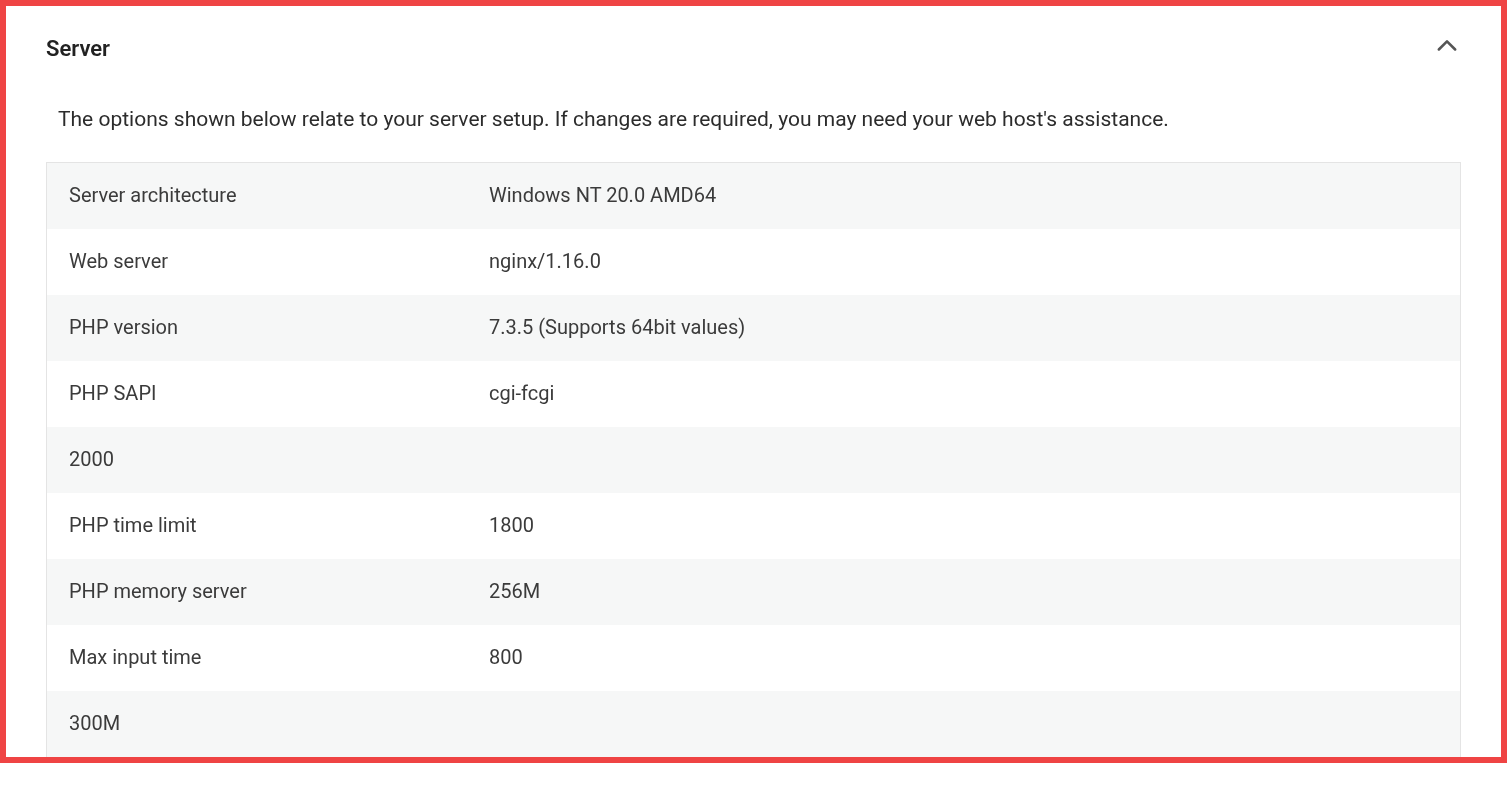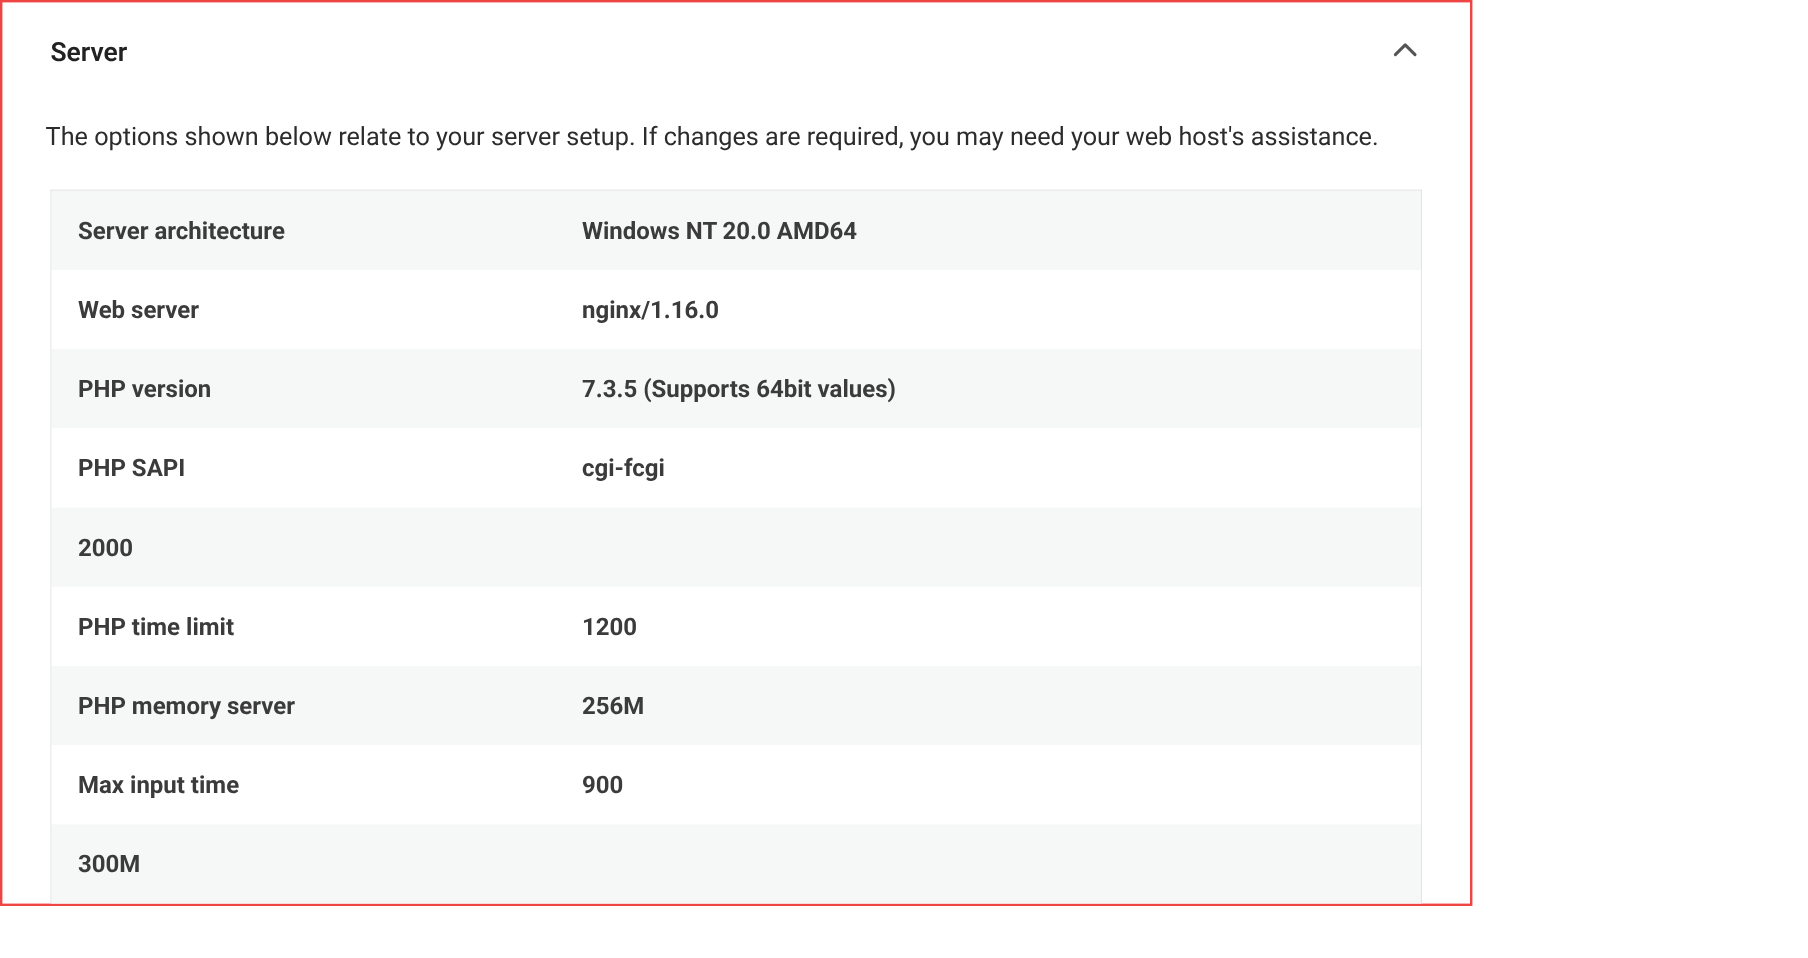--- a/index.html
+++ b/index.html
@@ -7,56 +7,54 @@
       margin: 0;
       padding: 0;
     }
     body {
       font-family: -apple-system, BlinkMacSystemFont, "Segoe UI", Roboto, Oxygen-Sans, Ubuntu, Cantarell, "Helvetica Neue", sans-serif;
       background: #ffffff;
       color: #1e1e1e;
       padding: 0;
     }
     .panel {
-      border: 2px solid #ef4444;
+      border: 6px solid #ef4444;
       background: #ffffff;
-      width: 1227px;
+      width: 1507px;
     }
     .header {
       display: flex;
       justify-content: space-between;
       align-items: center;
       padding: 26px 40px 10px 40px;
     }
     .title {
       font-size: 22px;
       font-weight: 600;
       color: #222;
     }
     .chevron {
       color: #555;
       cursor: pointer;
     }
     .description {
-      padding: 30px 40px 26px 36px;
+      padding: 30px 40px 26px 52px;
       font-size: 21px;
       color: #2c2c2c;
       line-height: 1.5;
     }
     .table {
       margin: 0 40px 0 40px;
       border: 1px solid #e4e4e4;
       border-bottom: none;
     }
     .row {
       display: flex;
-      align-items: center;
       min-height: 66px;
       padding: 20px 22px;
-      font-weight: bold;
     }
     .row:nth-child(odd) {
       background: #f6f7f7;
     }
     .row:nth-child(even) {
       background: #ffffff;
     }
     .cell-label {
       width: 420px;
       font-size: 20px;
@@ -97,27 +95,27 @@
     </div>
     <div class="row">
       <div class="cell-label">PHP SAPI</div>
       <div class="cell-value">cgi-fcgi</div>
     </div>
     <div class="row">
       <div class="cell-value">2000</div>
     </div>
     <div class="row">
       <div class="cell-label">PHP time limit</div>
-      <div class="cell-value">1200</div>
+      <div class="cell-value">1800</div>
     </div>
     <div class="row">
       <div class="cell-label">PHP memory server</div>
       <div class="cell-value">256M</div>
     </div>
     <div class="row">
       <div class="cell-label">Max input time</div>
-      <div class="cell-value">900</div>
+      <div class="cell-value">800</div>
     </div>
     <div class="row">
       <div class="cell-value">300M</div>
     </div>
   </div>
 </div>
 
 </body></html>

